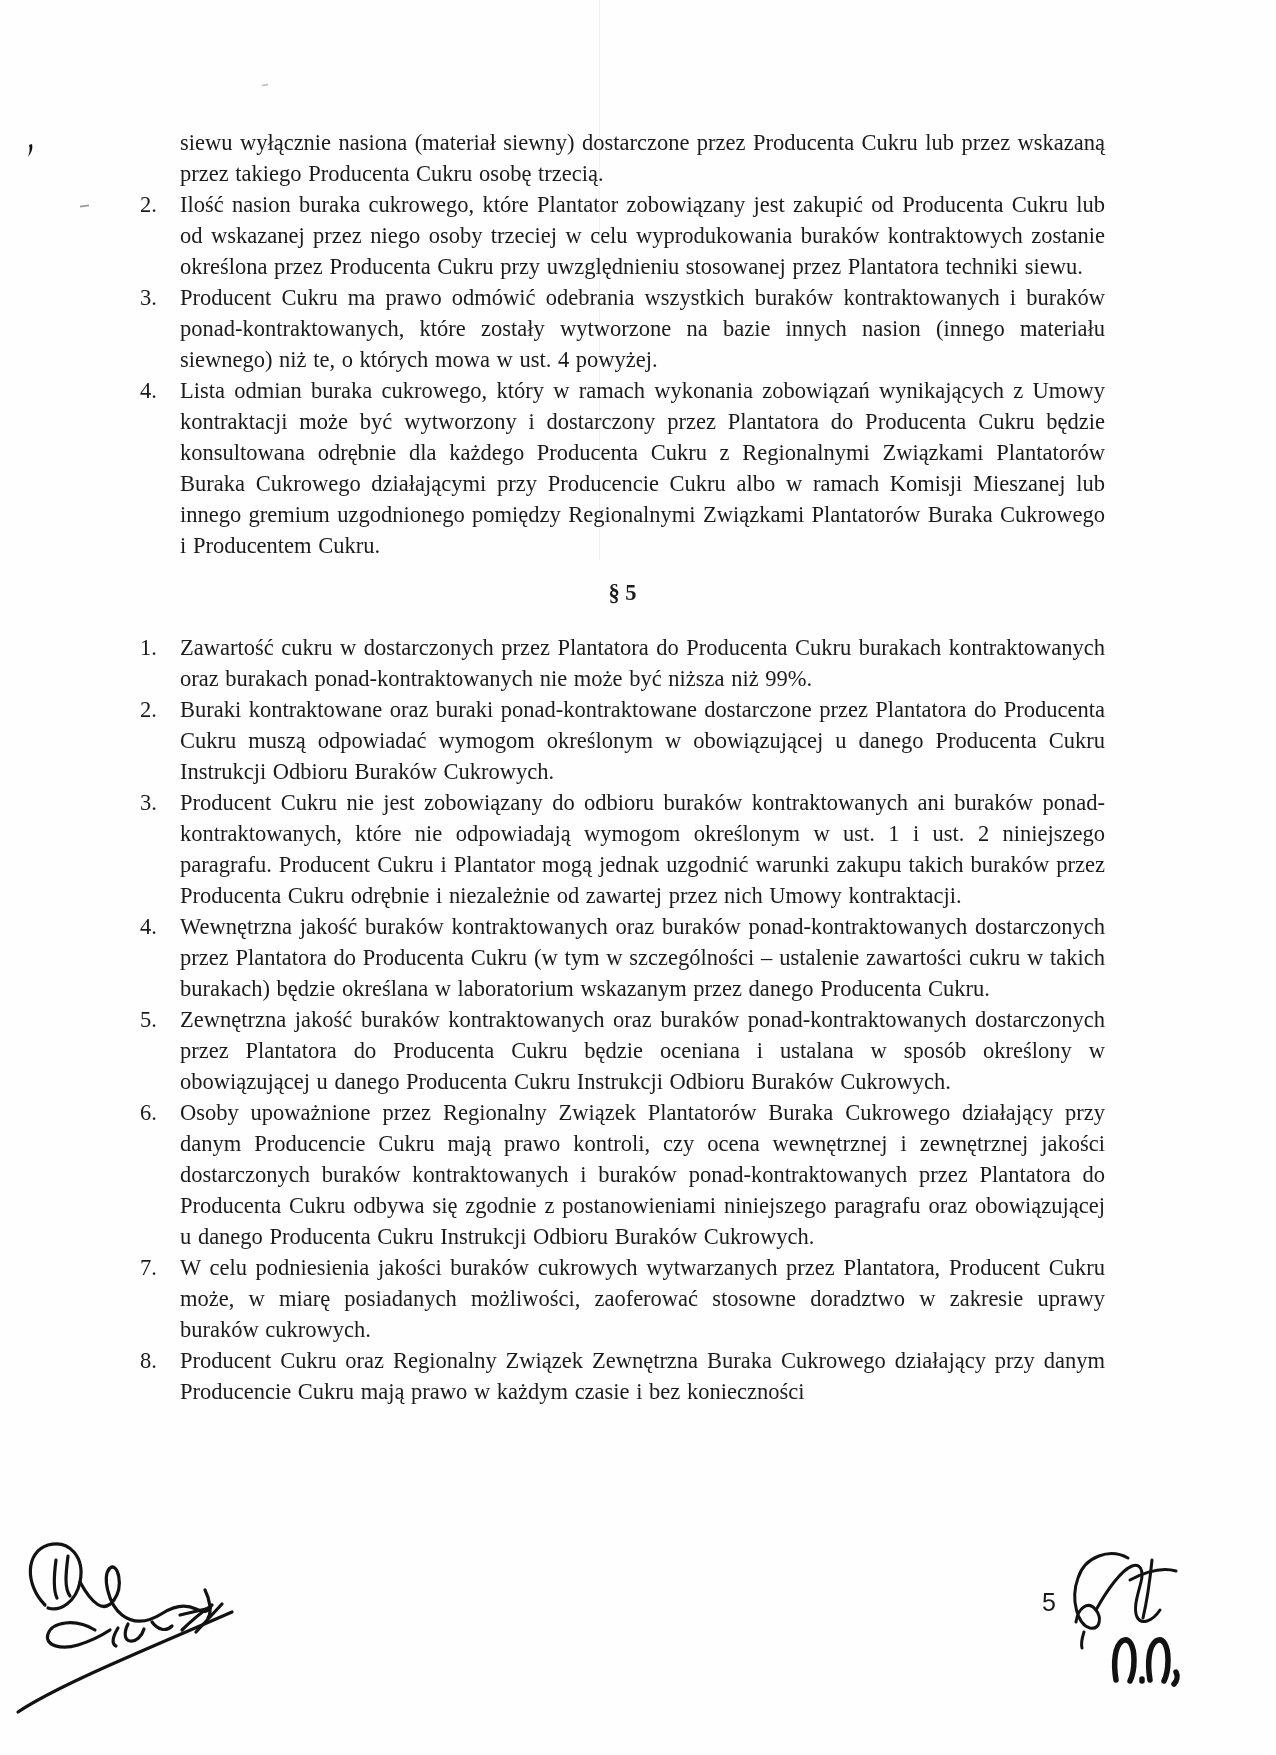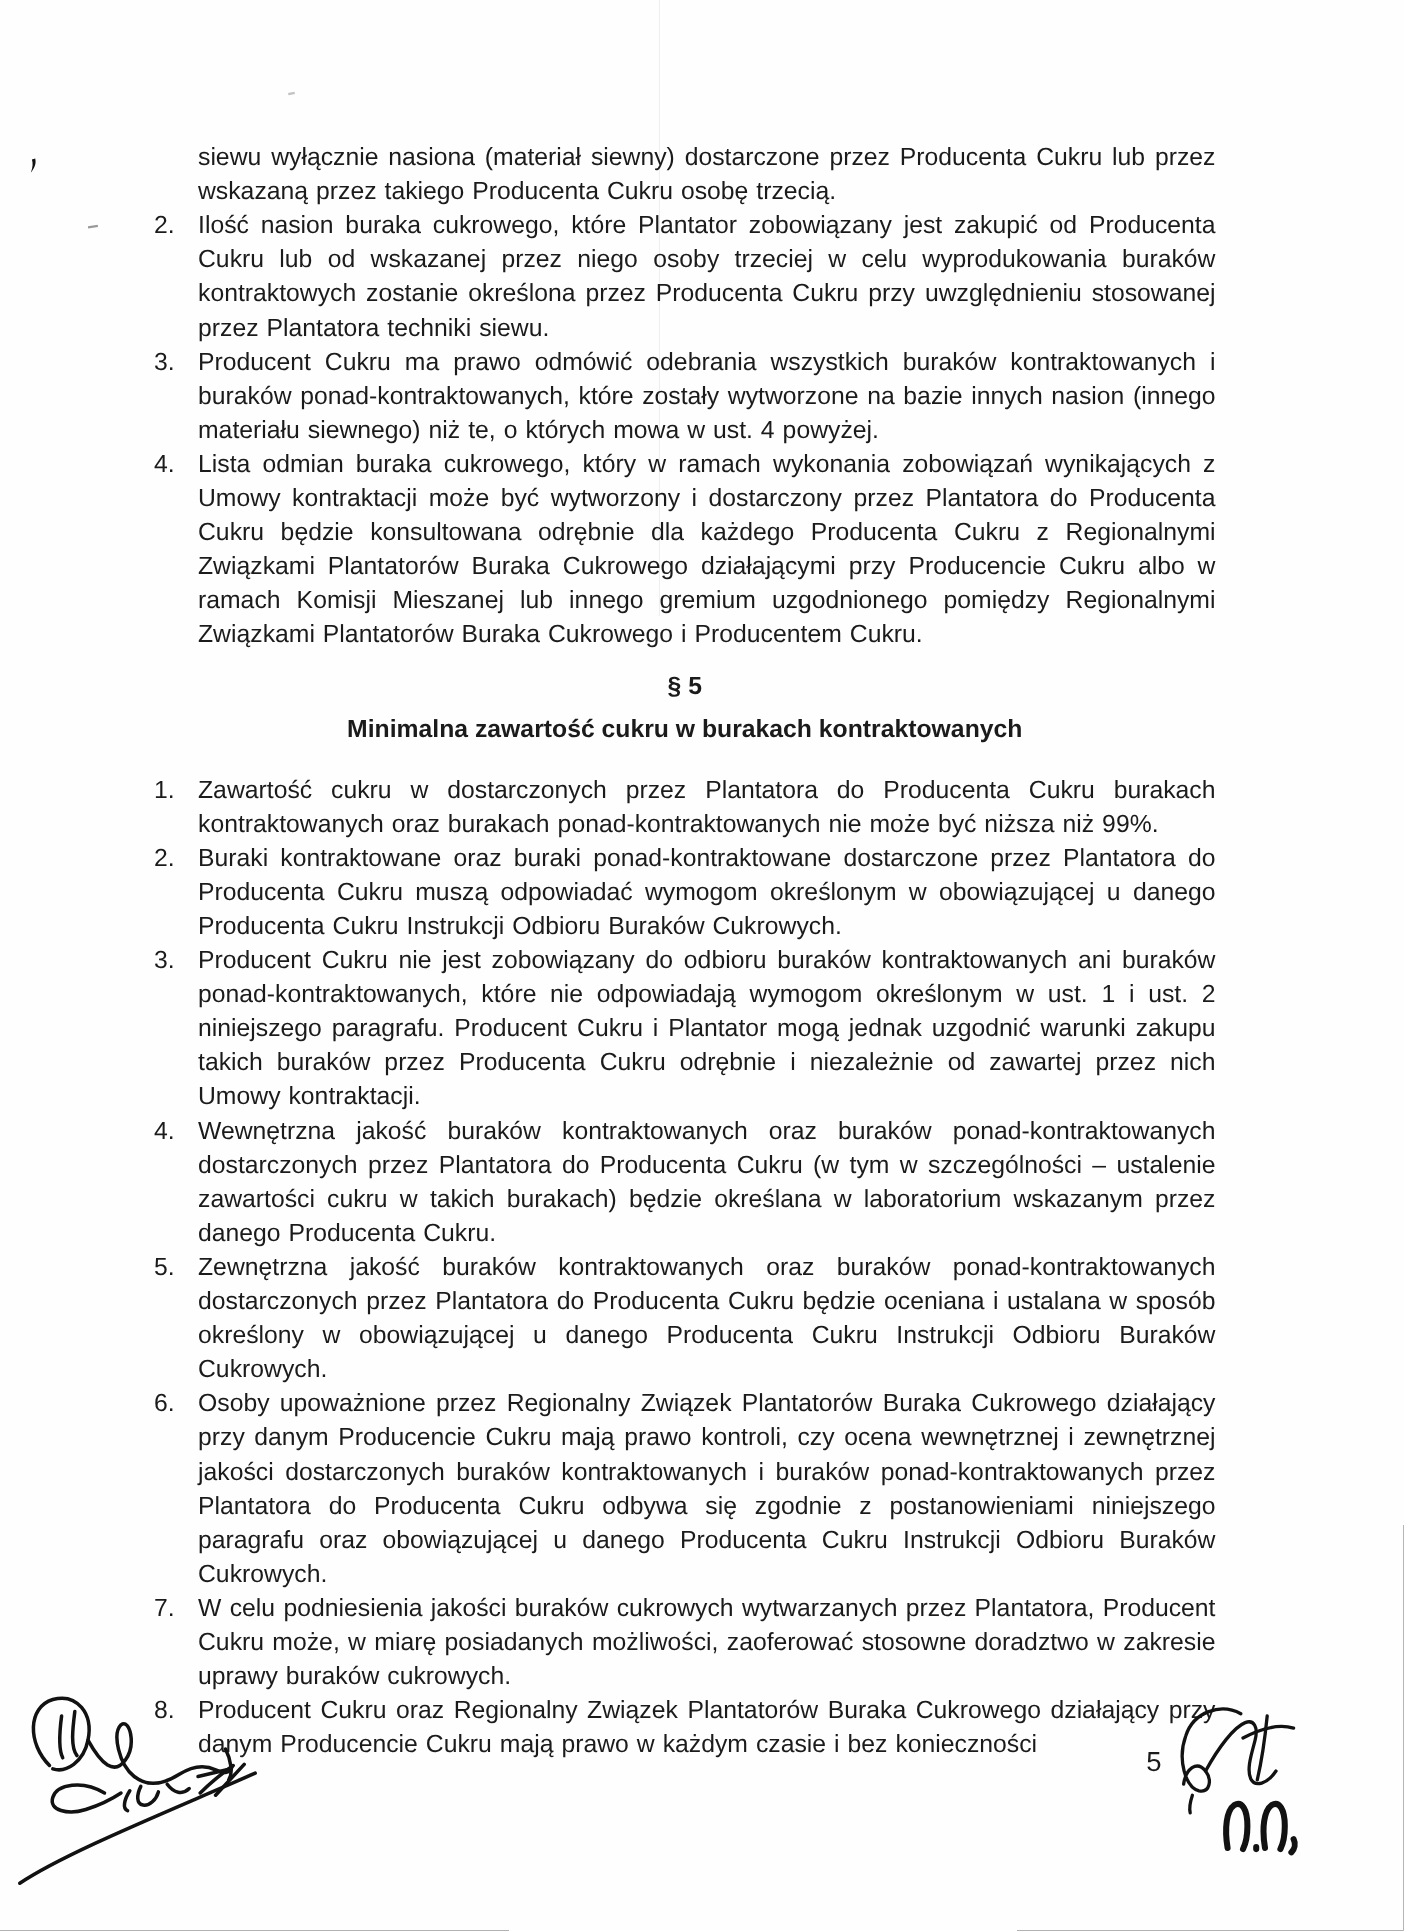--- a/index.html
+++ b/index.html
@@ -17,21 +17,21 @@
     background:rgba(0,0,0,0.06);
   }
   .speck { position:absolute; background:#9a9a9a; }
   .speck-a { left:80px; top:205px; width:9px; height:2px; transform:rotate(-8deg); }
   .speck-b { left:262px; top:84px; width:6px; height:2px; transform:rotate(-12deg); opacity:.6; }
   .ink-comma {
     position:absolute; left:26px; top:143px; width:8px; height:16px;
   }
   .content {
     position:absolute; left:140px; top:127px; width:965px;
-    font-size:22.5px; line-height:31px;
+    font-size:22.5px; line-height:31px;font-family:Liberation Serif, serif;
   }
   .cont { margin:0 0 0 40px; text-align:justify; word-spacing:1px; }
   .item { display:flex; margin:0; }
   .num { width:40px; flex:none; }
   .txt { flex:1; text-align:justify; word-spacing:1px; }
   .heading {
     text-align:center; font-weight:bold; margin:15px 0 23px 0;
     line-height:33px;
   }
   .heading .marker { margin-bottom:6px; }
@@ -69,21 +69,20 @@
       <div class="num">3.</div>
       <div class="txt">Producent Cukru ma prawo odmówić odebrania wszystkich buraków kontraktowanych i buraków ponad-kontraktowanych, które zostały wytworzone na bazie innych nasion (innego materiału siewnego) niż te, o których mowa w ust. 4 powyżej.</div>
     </div>
     <div class="item">
       <div class="num">4.</div>
       <div class="txt">Lista odmian buraka cukrowego, który w ramach wykonania zobowiązań wynikających z Umowy kontraktacji może być wytworzony i dostarczony przez Plantatora do Producenta Cukru będzie konsultowana odrębnie dla każdego Producenta Cukru z Regionalnymi Związkami Plantatorów Buraka Cukrowego działającymi przy Producencie Cukru albo w ramach Komisji Mieszanej lub innego gremium uzgodnionego pomiędzy Regionalnymi Związkami Plantatorów Buraka Cukrowego i Producentem Cukru.</div>
     </div>
 
     <div class="heading">
       <div class="marker">§ 5</div>
-      <div>Minimalna zawartość cukru w burakach kontraktowanych</div>
     </div>
 
     <div class="item">
       <div class="num">1.</div>
       <div class="txt">Zawartość cukru w dostarczonych przez Plantatora do Producenta Cukru burakach kontraktowanych oraz burakach ponad-kontraktowanych nie może być niższa niż 99%.</div>
     </div>
     <div class="item">
       <div class="num">2.</div>
       <div class="txt">Buraki kontraktowane oraz buraki ponad-kontraktowane dostarczone przez Plantatora do Producenta Cukru muszą odpowiadać wymogom określonym w obowiązującej u danego Producenta Cukru Instrukcji Odbioru Buraków Cukrowych.</div>
     </div>
@@ -102,21 +101,21 @@
     <div class="item">
       <div class="num">6.</div>
       <div class="txt">Osoby upoważnione przez Regionalny Związek Plantatorów Buraka Cukrowego działający przy danym Producencie Cukru mają prawo kontroli, czy ocena wewnętrznej i zewnętrznej jakości dostarczonych buraków kontraktowanych i buraków ponad-kontraktowanych przez Plantatora do Producenta Cukru odbywa się zgodnie z postanowieniami niniejszego paragrafu oraz obowiązującej u danego Producenta Cukru Instrukcji Odbioru Buraków Cukrowych.</div>
     </div>
     <div class="item">
       <div class="num">7.</div>
       <div class="txt">W celu podniesienia jakości buraków cukrowych wytwarzanych przez Plantatora, Producent Cukru może, w miarę posiadanych możliwości, zaoferować stosowne doradztwo w zakresie uprawy buraków cukrowych.</div>
     </div>
     <div class="item">
       <div class="num">8.</div>
-      <div class="txt">Producent Cukru oraz Regionalny Związek Plantatorów Buraka Cukrowego działający przy danym Producencie Cukru mają prawo w każdym czasie i bez konieczności</div>
+      <div class="txt">Producent Cukru oraz Regionalny Związek Zewnętrzna Buraka Cukrowego działający przy danym Producencie Cukru mają prawo w każdym czasie i bez konieczności</div>
     </div>
 
   </div>
 
   <div class="pagenum">5</div>
 
   <svg class="sig sig-left" width="260" height="219" viewBox="0 0 260 219">
     <g stroke-width="3.2">
       <path d="M 45,69 C 25,49 25,16 48,9 C 70,3 85,22 80,46 C 76,66 60,76 48,72"></path>
       <path d="M 56,24 C 54,39 53,54 57,62"></path>

